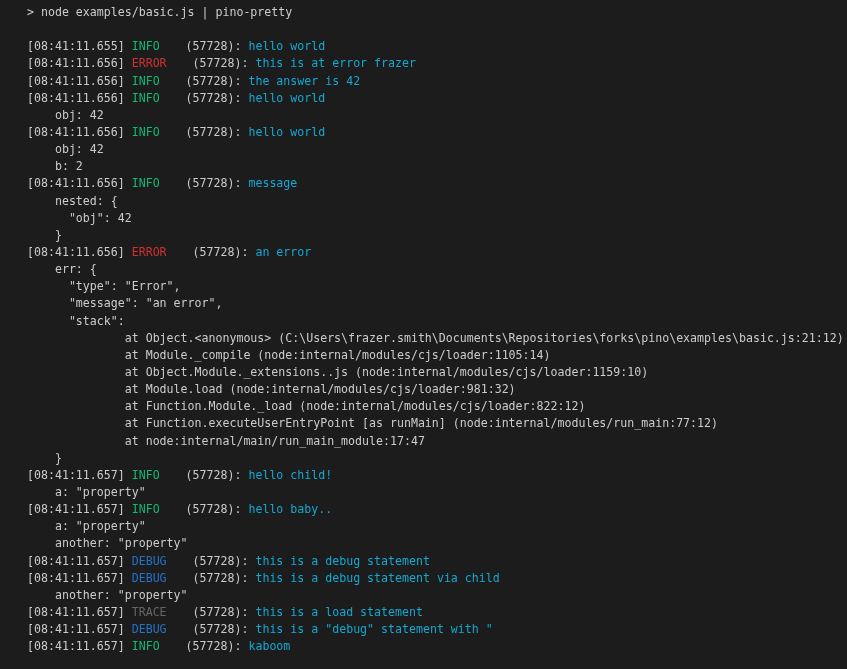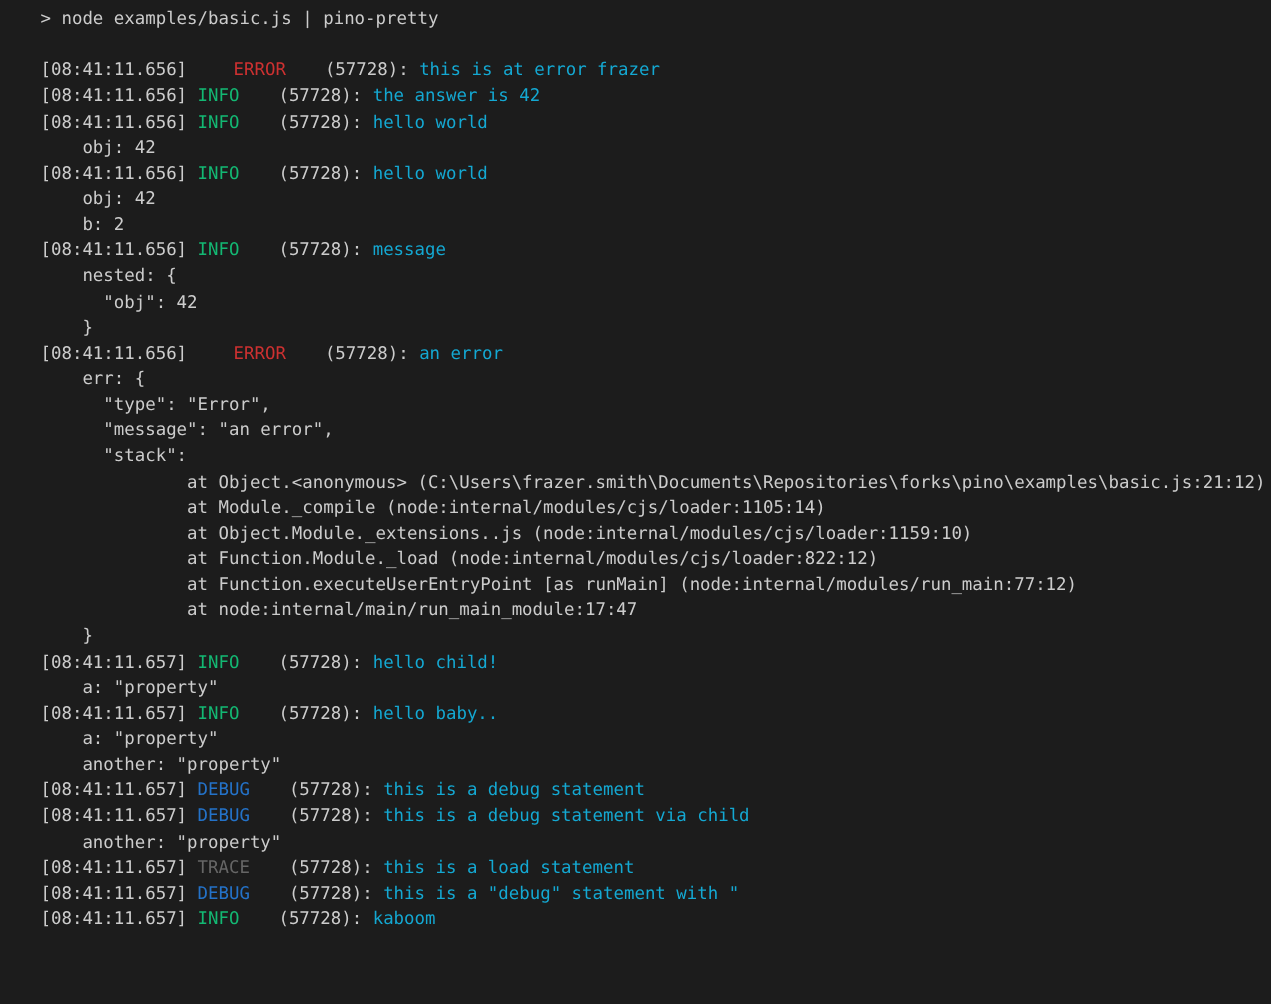--- a/index.html
+++ b/index.html
@@ -20,51 +20,53 @@
     font-size: 11.6px;
     line-height: 17.15px;
     cursor: text;
   }
   .line {
     white-space: pre;
     height: 17.15px;
   }
   .c-fg      { color: var(--fg, #cccccc); margin-left: 19px; }
   .c-info    { color: var(--info, #13b873); }
-  .c-error   { color: var(--error, #cd3131); margin-left: 24px; }
+  .c-error   { color: var(--error, #cd3131); }
   .c-debug   { color: var(--debug, #2472c8); }
   .c-trace   { color: var(--trace, #666666); }
   .c-message { color: var(--message, #14a8d2); }
 </style>
 </head>
 <body>
 
 <div class="terminal">
   <div>
       <div class="line"><span class="c-fg">&gt; node examples/basic.js | pino-pretty</span></div>
       <div class="line"><span class="c-fg"> </span></div>
+      <div class="line"><span class="c-fg">[08:41:11.655] </span><span class="c-info">INFO</span><span class="c-fg"> (57728): </span><span class="c-message">hello world</span></div>
       <div class="line"><span class="c-fg">[08:41:11.656] </span><span class="c-error">ERROR</span><span class="c-fg"> (57728): </span><span class="c-message">this is at error frazer</span></div>
       <div class="line"><span class="c-fg">[08:41:11.656] </span><span class="c-info">INFO</span><span class="c-fg"> (57728): </span><span class="c-message">the answer is 42</span></div>
       <div class="line"><span class="c-fg">[08:41:11.656] </span><span class="c-info">INFO</span><span class="c-fg"> (57728): </span><span class="c-message">hello world</span></div>
       <div class="line"><span class="c-fg">    obj: 42</span></div>
       <div class="line"><span class="c-fg">[08:41:11.656] </span><span class="c-info">INFO</span><span class="c-fg"> (57728): </span><span class="c-message">hello world</span></div>
       <div class="line"><span class="c-fg">    obj: 42</span></div>
       <div class="line"><span class="c-fg">    b: 2</span></div>
       <div class="line"><span class="c-fg">[08:41:11.656] </span><span class="c-info">INFO</span><span class="c-fg"> (57728): </span><span class="c-message">message</span></div>
       <div class="line"><span class="c-fg">    nested: {</span></div>
       <div class="line"><span class="c-fg">      "obj": 42</span></div>
       <div class="line"><span class="c-fg">    }</span></div>
       <div class="line"><span class="c-fg">[08:41:11.656] </span><span class="c-error">ERROR</span><span class="c-fg"> (57728): </span><span class="c-message">an error</span></div>
       <div class="line"><span class="c-fg">    err: {</span></div>
       <div class="line"><span class="c-fg">      "type": "Error",</span></div>
       <div class="line"><span class="c-fg">      "message": "an error",</span></div>
       <div class="line"><span class="c-fg">      "stack":</span></div>
       <div class="line"><span class="c-fg">              at Object.&lt;anonymous&gt; (C:\Users\frazer.smith\Documents\Repositories\forks\pino\examples\basic.js:21:12)</span></div>
       <div class="line"><span class="c-fg">              at Module._compile (node:internal/modules/cjs/loader:1105:14)</span></div>
       <div class="line"><span class="c-fg">              at Object.Module._extensions..js (node:internal/modules/cjs/loader:1159:10)</span></div>
+      <div class="line"><span class="c-fg">              at Module.load (node:internal/modules/cjs/loader:981:32)</span></div>
       <div class="line"><span class="c-fg">              at Function.Module._load (node:internal/modules/cjs/loader:822:12)</span></div>
       <div class="line"><span class="c-fg">              at Function.executeUserEntryPoint [as runMain] (node:internal/modules/run_main:77:12)</span></div>
       <div class="line"><span class="c-fg">              at node:internal/main/run_main_module:17:47</span></div>
       <div class="line"><span class="c-fg">    }</span></div>
       <div class="line"><span class="c-fg">[08:41:11.657] </span><span class="c-info">INFO</span><span class="c-fg"> (57728): </span><span class="c-message">hello child!</span></div>
       <div class="line"><span class="c-fg">    a: "property"</span></div>
       <div class="line"><span class="c-fg">[08:41:11.657] </span><span class="c-info">INFO</span><span class="c-fg"> (57728): </span><span class="c-message">hello baby..</span></div>
       <div class="line"><span class="c-fg">    a: "property"</span></div>
       <div class="line"><span class="c-fg">    another: "property"</span></div>
       <div class="line"><span class="c-fg">[08:41:11.657] </span><span class="c-debug">DEBUG</span><span class="c-fg"> (57728): </span><span class="c-message">this is a debug statement</span></div>

